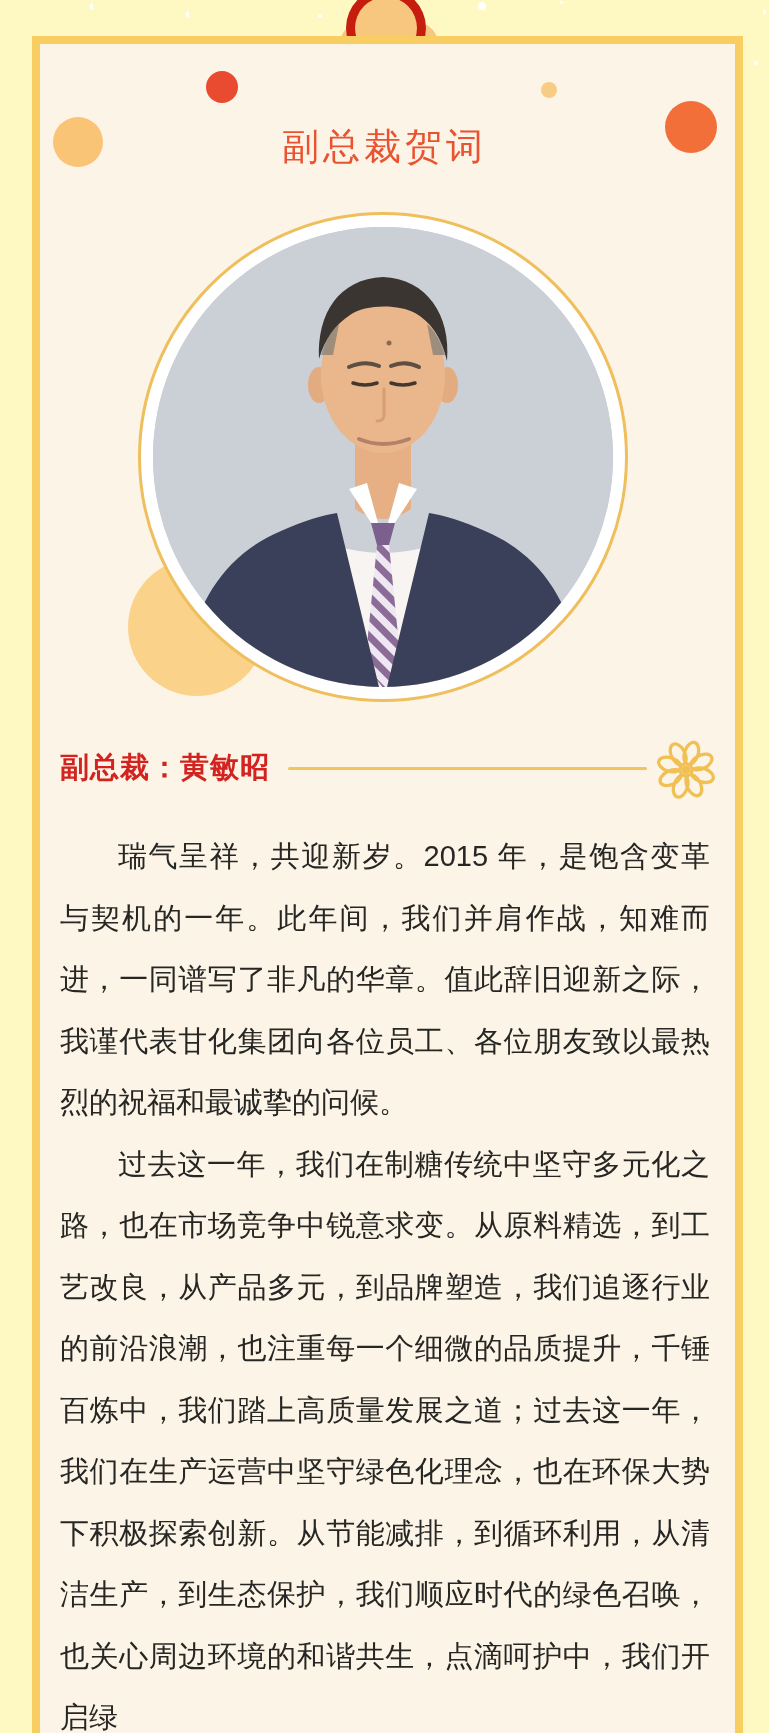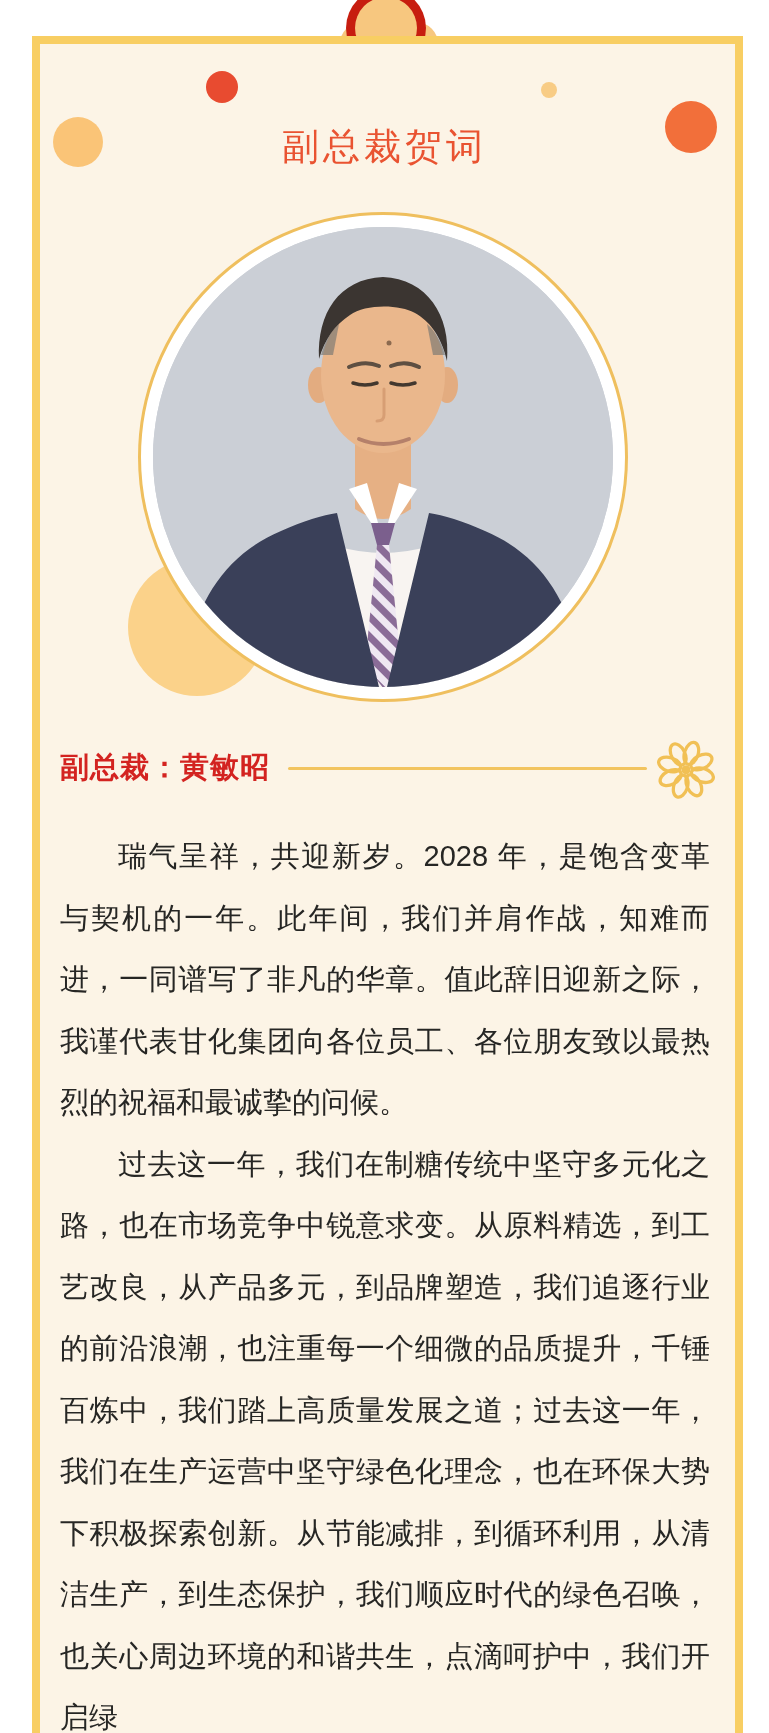--- a/index.html
+++ b/index.html
@@ -1,17 +1,17 @@
 <!DOCTYPE html>
 <html><head>
 <meta charset="utf-8">
 <style>
   html,body{margin:0;padding:0;}
   body{font-family:"Liberation Sans",sans-serif;background:#888;}
-  .page{position:relative;width:769px;height:1733px;margin:0 auto;background:#ffffff;overflow:hidden;}
+  .page{position:relative;width:769px;height:1733px;margin:0 auto;background:#fef9c3;overflow:hidden;}
 
   
   .sparkle{position:absolute;background:#FFFFFF;border-radius:45%;opacity:.95;}
 
   
   .cloud-side{position:absolute;width:44px;height:44px;border-radius:50%;background:#F7C77F;top:22px;}
   .cloud-left{left:340px;}
   .cloud-right{left:394px;}
   .cloud-mid{position:absolute;left:355px;top:-3px;width:62px;height:62px;border-radius:50%;
              background:#F7C77F;box-shadow:0 0 0 9px #C71D0F;}
@@ -130,17 +130,17 @@
         <ellipse cx="32" cy="15" rx="7.5" ry="12.5" transform="rotate(180 32 34)"></ellipse>
         <ellipse cx="32" cy="15" rx="7.5" ry="12.5" transform="rotate(225 32 34)"></ellipse>
         <ellipse cx="32" cy="15" rx="7.5" ry="12.5" transform="rotate(270 32 34)"></ellipse>
         <ellipse cx="32" cy="15" rx="7.5" ry="12.5" transform="rotate(315 32 34)"></ellipse>
         <circle cx="32" cy="34" r="5" fill="#F1C055" stroke="none"></circle>
       </g>
     </svg>
   </div>
 
   <div class="body-text">
-    <p>瑞气呈祥，共迎新岁。2028 年，是饱含变革与契机的一年。此年间，我们并肩作战，知难而进，一同谱写了非凡的华章。值此辞旧迎新之际，我谨代表甘化集团向各位员工、各位朋友致以最热烈的祝福和最诚挚的问候。</p>
+    <p>瑞气呈祥，共迎新岁。2015 年，是饱含变革与契机的一年。此年间，我们并肩作战，知难而进，一同谱写了非凡的华章。值此辞旧迎新之际，我谨代表甘化集团向各位员工、各位朋友致以最热烈的祝福和最诚挚的问候。</p>
     <p>过去这一年，我们在制糖传统中坚守多元化之路，也在市场竞争中锐意求变。从原料精选，到工艺改良，从产品多元，到品牌塑造，我们追逐行业的前沿浪潮，也注重每一个细微的品质提升，千锤百炼中，我们踏上高质量发展之道；过去这一年，我们在生产运营中坚守绿色化理念，也在环保大势下积极探索创新。从节能减排，到循环利用，从清洁生产，到生态保护，我们顺应时代的绿色召唤，也关心周边环境的和谐共生，点滴呵护中，我们开启绿</p>
   </div>
 
 </div>
 
 </body></html>

